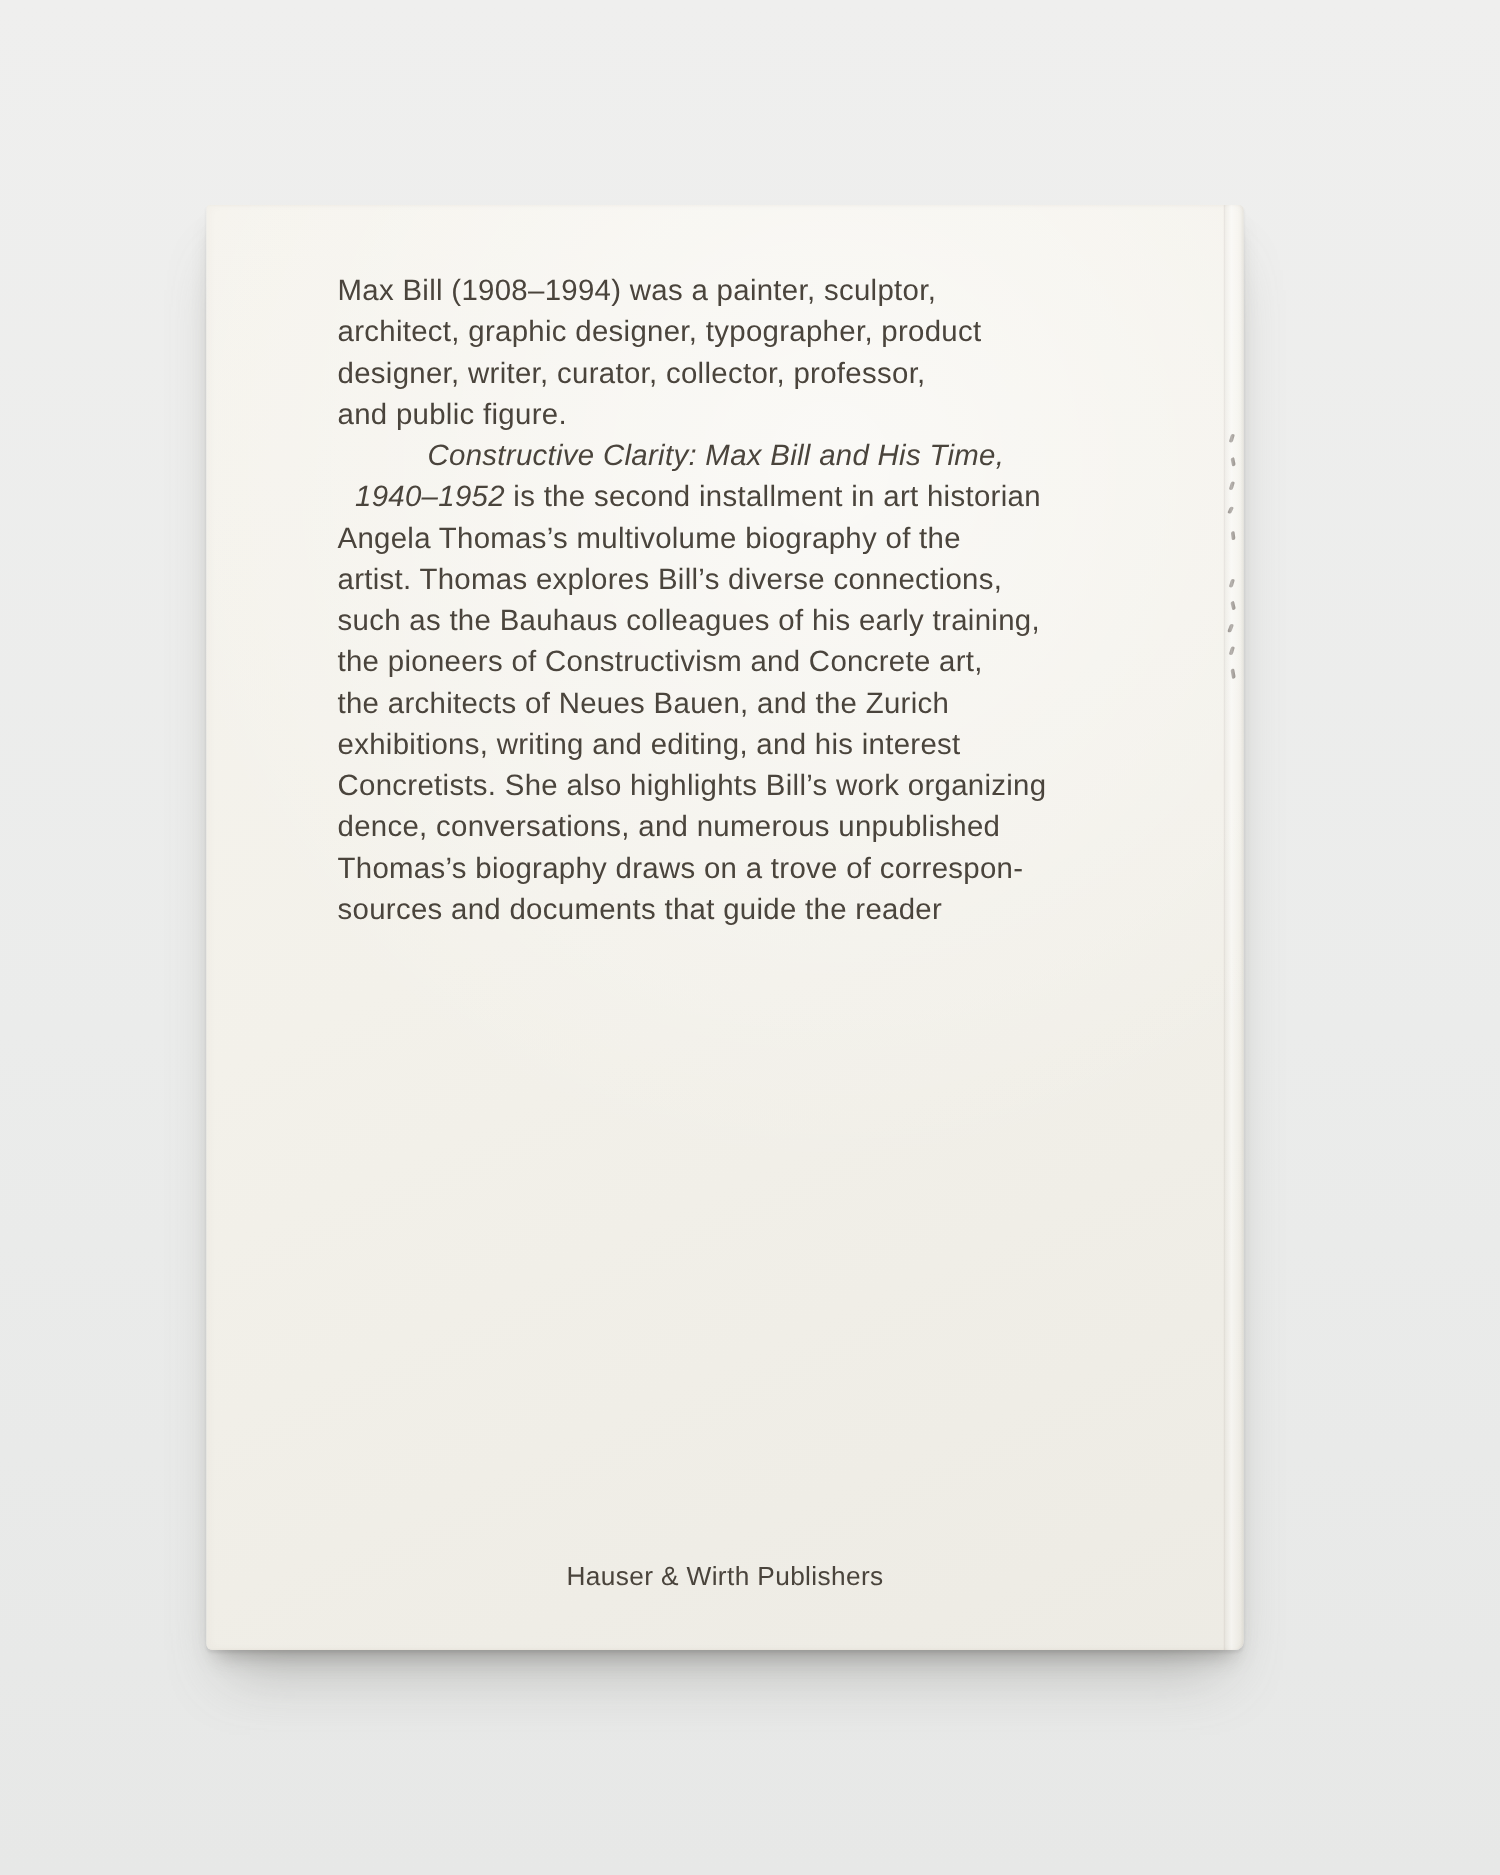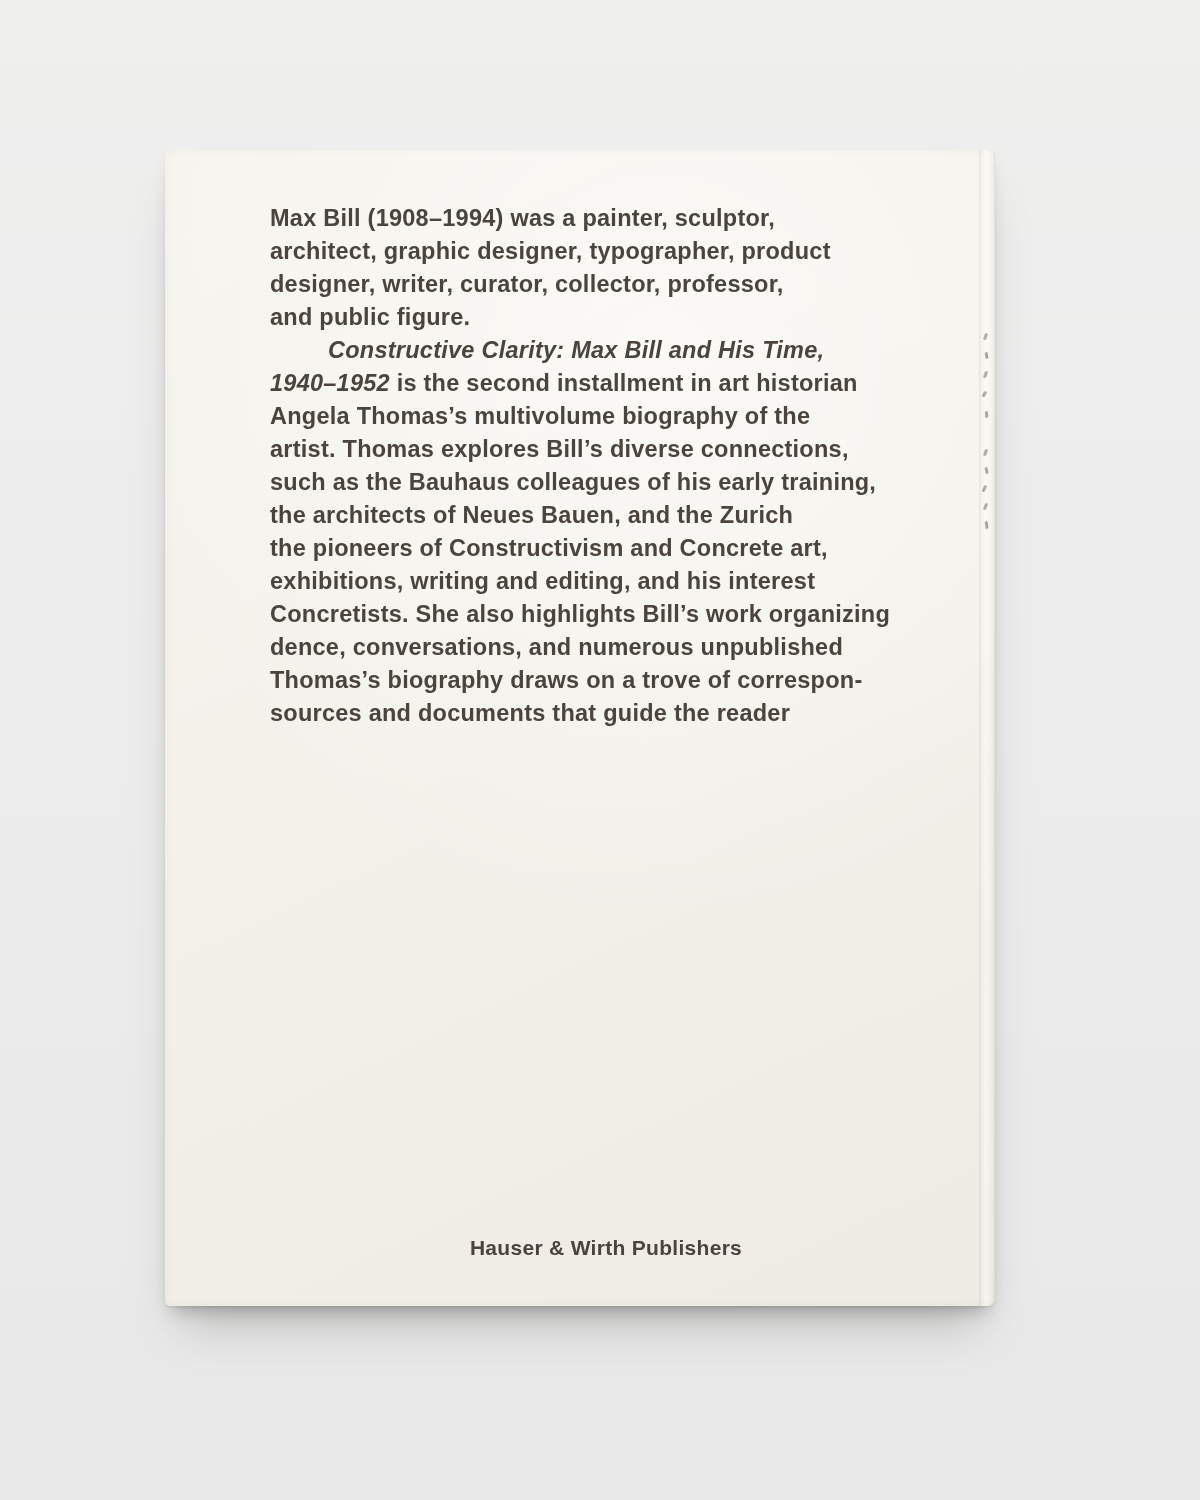--- a/index.html
+++ b/index.html
@@ -7,32 +7,31 @@
     width:1200px;height:1500px;
     font-family:"Liberation Sans",sans-serif;
     background:linear-gradient(180deg,#efefee 0%,#ebeceb 55%,#e7e8e7 100%);
     overflow:hidden;
   }
   .scene{
     position:relative;width:1200px;height:1500px;
   }
   
   .book{
-    position:absolute;left:165px;top:150px;width:830px;height:1156px;
+    position:absolute;left:165px;top:164px;width:830px;height:1156px;
     background:
       radial-gradient(120% 90% at 60% 18%, rgba(255,255,255,0.55) 0%, rgba(255,255,255,0) 55%),
       linear-gradient(155deg,#f6f4ee 0%,#f3f1ea 45%,#edebe4 100%);
     border-radius:3px 4px 7px 5px;
     box-shadow:
       0 2px 2px rgba(80,78,74,0.10),
       0 12px 16px -8px rgba(90,88,84,0.40),
       0 34px 46px -18px rgba(120,118,114,0.42),
       inset 2px 0 8px rgba(80,70,60,0.03),
       inset -1px 0 2px rgba(80,70,60,0.05);
-    font-weight: bold;
   }
   
   .fold-strip{
     position:absolute;right:0;top:0;width:16px;height:100%;
     border-radius:0 4px 7px 0;
     background:linear-gradient(90deg,
       rgba(90,80,70,0.05) 0%,
       rgba(255,255,255,0.45) 38%,
       rgba(255,255,255,0.10) 70%,
       rgba(90,80,70,0.05) 100%);
@@ -60,50 +59,49 @@
   .edge-marks i:nth-child(9){top:172px;}
   .edge-marks i:nth-child(10){top:190px;transform:rotate(-10deg);left:4px;height:8px;}
   
   .blurb{
     position:absolute;left:105px;top:52px;width:640px;
     font-size:23.5px;line-height:33px;letter-spacing:0.25px;
     color:#4a443c;
   }
   .line{white-space:nowrap;}
   .line.indent{padding-left:58px;}
-  .italic{font-style:italic;}
+  .italic{font-style:italic;margin-left:14px;}
   
   .publisher{
     position:absolute;left:0;top:1086px;width:830px;
     text-align:center;
     font-size:21px;letter-spacing:0.3px;
     color:#4a443c;
-    margin-left:26px;
   }
 </style>
 </head>
 <body>
 
 <div class="scene">
   <div class="book">
 
     <div class="blurb">
       <div class="line">Max Bill (1908–1994) was a painter, sculptor,</div>
       <div class="line">architect, graphic designer, typographer, product</div>
       <div class="line">designer, writer, curator, collector, professor,</div>
       <div class="line">and public figure.</div>
 
       <div class="line indent italic">Constructive Clarity: Max Bill and His Time,</div>
       <div class="line"><span class="italic">1940–1952</span><span> is the second installment in art historian</span></div>
 
       <div class="line">Angela Thomas’s multivolume biography of the</div>
       <div class="line">artist. Thomas explores Bill’s diverse connections,</div>
       <div class="line">such as the Bauhaus colleagues of his early training,</div>
+      <div class="line">the pioneers of Constructivism and Concrete art,</div>
       <div class="line">the architects of Neues Bauen, and the Zurich</div>
-      <div class="line">the pioneers of Constructivism and Concrete art,</div>
       <div class="line">exhibitions, writing and editing, and his interest</div>
       <div class="line">Concretists. She also highlights Bill’s work organizing</div>
       <div class="line">dence, conversations, and numerous unpublished</div>
       <div class="line">Thomas’s biography draws on a trove of correspon-</div>
       <div class="line">sources and documents that guide the reader</div>
     </div>
 
     <div class="publisher">Hauser &amp; Wirth Publishers</div>
 
     <div class="edge-marks">

